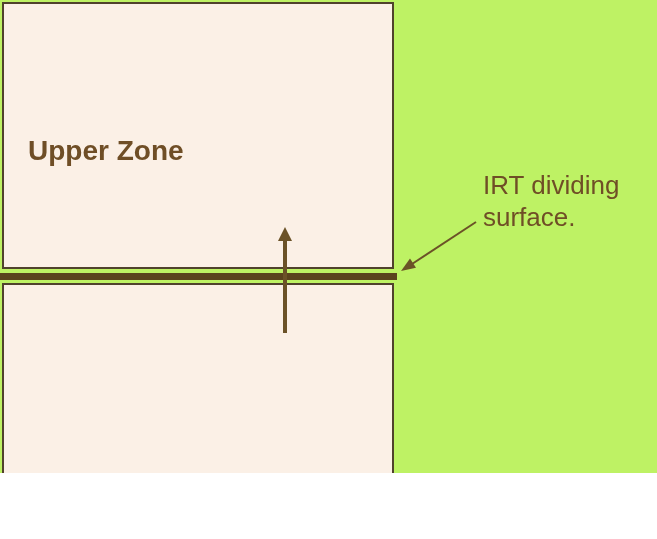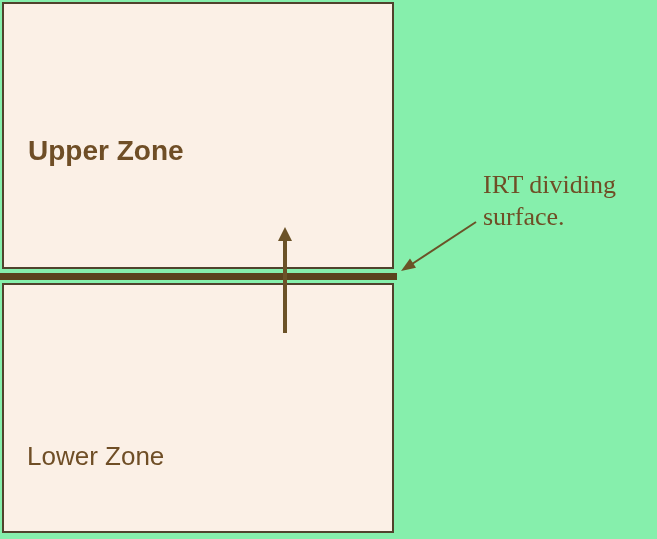--- a/index.html
+++ b/index.html
@@ -4,22 +4,22 @@
 <style>
   html, body {
     margin: 0;
     padding: 0;
     background: #ffffff;
     font-family: "Liberation Sans", sans-serif;
   }
   #canvas {
     position: relative;
     width: 657px;
-    height: 539px;
-    background: #86efac;
+    height: 473px;
+    background: #bef264;
     overflow: hidden;
   }
   .zone-box {
     position: absolute;
     background: #fbf0e6;
     border: 2px solid #50422c;
     box-sizing: border-box;
   }
   #upper-zone-box {
     left: 2px;
@@ -68,21 +68,20 @@
     color: #6f4e26;
   }
   #irt-label {
     position: absolute;
     left: 483px;
     top: 169px;
     width: 165px;
     font-size: 26px;
     line-height: 32px;
     color: #6f4e26;
-    font-family: Liberation Serif, serif;
   }
   #no-convection-label {
     position: absolute;
     left: 483px;
     top: 240px;
     width: 174px;
     font-size: 26px;
     line-height: 31px;
     color: #6f4e26;
   }
@@ -101,21 +100,20 @@
 <div id="canvas">
 
   <div id="upper-zone-box" class="zone-box"></div>
 
   <div id="lower-zone-box" class="zone-box"></div>
 
   <div id="divider-bar"></div>
 
   <div id="upper-zone-label" class="zone-label">Upper Zone</div>
 
-  <div id="lower-zone-label" class="zone-label">Lower Zone</div>
 
 
   <div id="irt-label">IRT dividing surface.</div>
 
 
   <svg id="arrow-overlay" viewBox="0 0 657 539" xmlns="http://www.w3.org/2000/svg">
 
     <g>
       <line x1="285" y1="333" x2="285" y2="239" stroke="#6b5227" stroke-width="4"></line>
       <polygon points="285,227 278,241 292,241" fill="#6b5227"></polygon>

